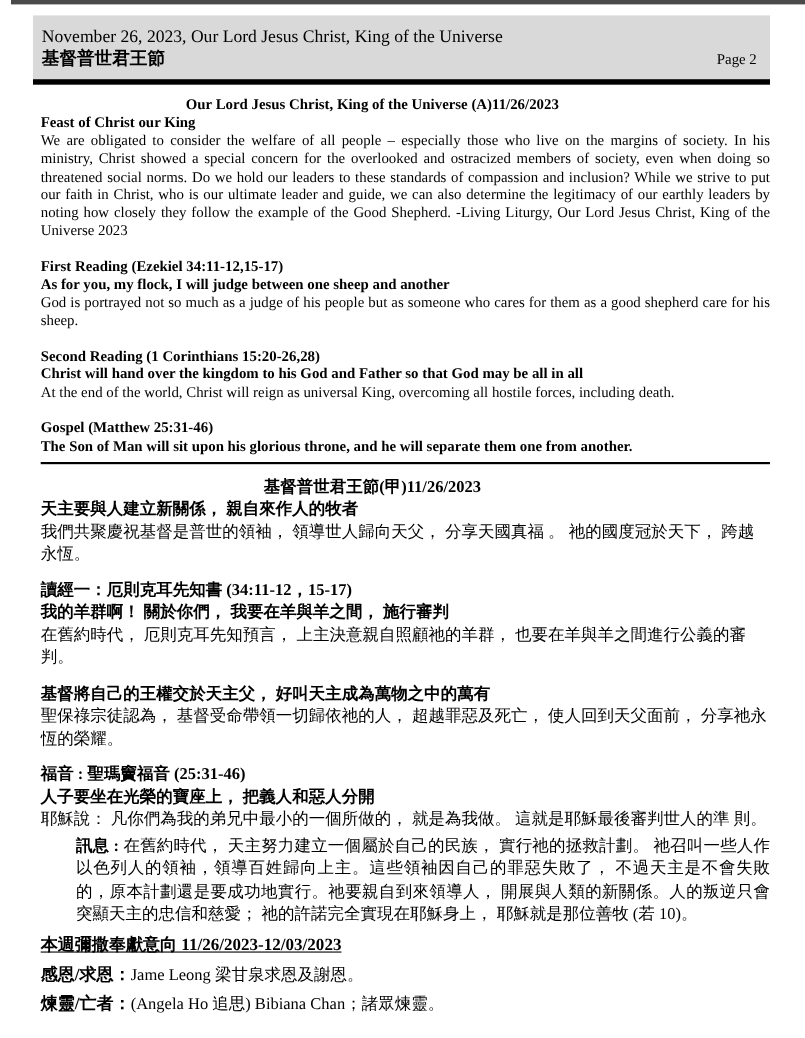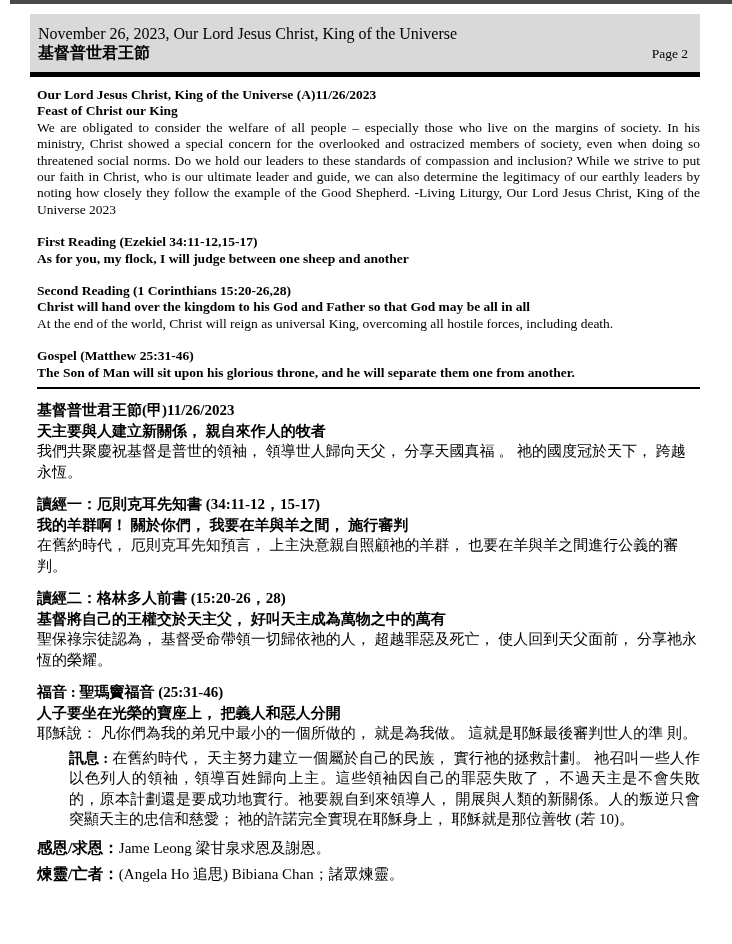--- a/index.html
+++ b/index.html
@@ -25,21 +25,21 @@
   .header-zh { font-size:16px; font-weight:bold; }
   .page-label { font-size:13.5px; }
   .header-rule {
     position:absolute; top:72px; left:30px; width:670px; height:5px;
     background:var(--rule,#000);
   }
   .content { position:absolute; top:87px; left:37px; width:663px; }
   .b { font-weight:bold; }
   .u { text-decoration:underline; }
   .just { text-align:justify; }
-  .trow { display:flex; justify-content:flex-start; }
+  .trow { display:flex; justify-content:center; }
   .trow .date { margin-right:60px; white-space:nowrap; }
   .en { font-size:13.5px; line-height:16.4px; }
   .en .block { margin-bottom:16px; }
   .zh { font-size:15px; line-height:20.5px; }
   .zh .block { margin-bottom:12px; }
   .divider { border:none; border-top:2px solid #000; margin:6px 0 11px 0; }
   .msg { margin-top:4px;margin-left:32px; }
   .intentions { font-size:15px; line-height:20px; margin-top:8px; }
   .intentions .heading { font-size:15.5px; margin-bottom:7px; }
   .intentions .item { margin-bottom:6px; }
@@ -68,20 +68,21 @@
           <span class="b">Our Lord Jesus Christ, King of the Universe (A)</span>
           <span class="b date">11/26/2023</span>
         </div>
         <div class="b">Feast of Christ our King</div>
         <p class="just">We are obligated to consider the welfare of all people – especially those who live on the margins of society.  In his ministry, Christ showed a special concern for the overlooked and ostracized members of society, even when doing so threatened social norms.  Do we hold our leaders to these standards of compassion and inclusion?  While we strive to put our faith in Christ, who is our ultimate leader and guide, we can also determine the legitimacy of our earthly leaders by noting how closely they follow the example of the Good Shepherd.  -Living Liturgy, Our Lord Jesus Christ, King of the Universe 2023</p>
       </div>
 
       <div class="block">
         <div class="b">First Reading (Ezekiel 34:11-12,15-17)</div>
         <div class="b">As for you, my flock, I will judge between one sheep and another</div>
+        <div class="just">God is portrayed not so much as a judge of his people but as someone who cares for them as a good shepherd care for his sheep.</div>
       </div>
 
       <div class="block">
         <div class="b">Second Reading (1 Corinthians 15:20-26,28)</div>
         <div class="b">Christ will hand over the kingdom to his God and Father so that God may be all in all</div>
         <div>At the end of the world, Christ will reign as universal King, overcoming all hostile forces, including death.</div>
       </div>
 
       <div>
         <div class="b">Gospel (Matthew 25:31-46)</div>
@@ -101,33 +102,33 @@
         <div>我們共聚慶祝基督是普世的領袖， 領導世人歸向天父， 分享天國真福 。 祂的國度冠於天下， 跨越永恆。</div>
       </div>
 
       <div class="block">
         <div class="b">讀經一：厄則克耳先知書 (34:11-12，15-17)</div>
         <div class="b">我的羊群啊！ 關於你們， 我要在羊與羊之間， 施行審判</div>
         <div>在舊約時代， 厄則克耳先知預言， 上主決意親自照顧祂的羊群， 也要在羊與羊之間進行公義的審判。</div>
       </div>
 
       <div class="block">
-        <div class="b">讀經二：格林多人前書 (15:20-26，28)</div>
         <div class="b">基督將自己的王權交於天主父， 好叫天主成為萬物之中的萬有</div>
         <div>聖保祿宗徒認為， 基督受命帶領一切歸依祂的人， 超越罪惡及死亡， 使人回到天父面前， 分享祂永恆的榮耀。</div>
       </div>
 
       <div>
         <div class="b">福音 : 聖瑪竇福音 (25:31-46)</div>
         <div class="b">人子要坐在光榮的寶座上， 把義人和惡人分開</div>
         <div>耶穌說： 凡你們為我的弟兄中最小的一個所做的， 就是為我做。 這就是耶穌最後審判世人的準 則。</div>
       </div>
 
       <p class="just msg"><span class="b">訊息 :</span> <span>在舊約時代， 天主努力建立一個屬於自己的民族， 實行祂的拯救計劃。 祂召叫一些人作以色列人的領袖，領導百姓歸向上主。這些領袖因自己的罪惡失敗了， 不過天主是不會失敗的，原本計劃還是要成功地實行。祂要親自到來領導人， 開展與人類的新關係。人的叛逆只會突顯天主的忠信和慈愛； 祂的許諾完全實現在耶穌身上， 耶穌就是那位善牧 (若 10)。</span></p>
     </section>
 
     <section class="intentions">
+      <div class="b u heading">本週彌撒奉獻意向 11/26/2023-12/03/2023</div>
       <div class="item"><span class="b lbl">感恩/求恩：</span><span>Jame Leong 梁甘泉求恩及謝恩。</span></div>
       <div class="item"><span class="b lbl">煉靈/亡者：</span><span>(Angela Ho 追思) Bibiana Chan；諸眾煉靈。</span></div>
     </section>
 
   </div>
 </div>
 
 </body></html>

